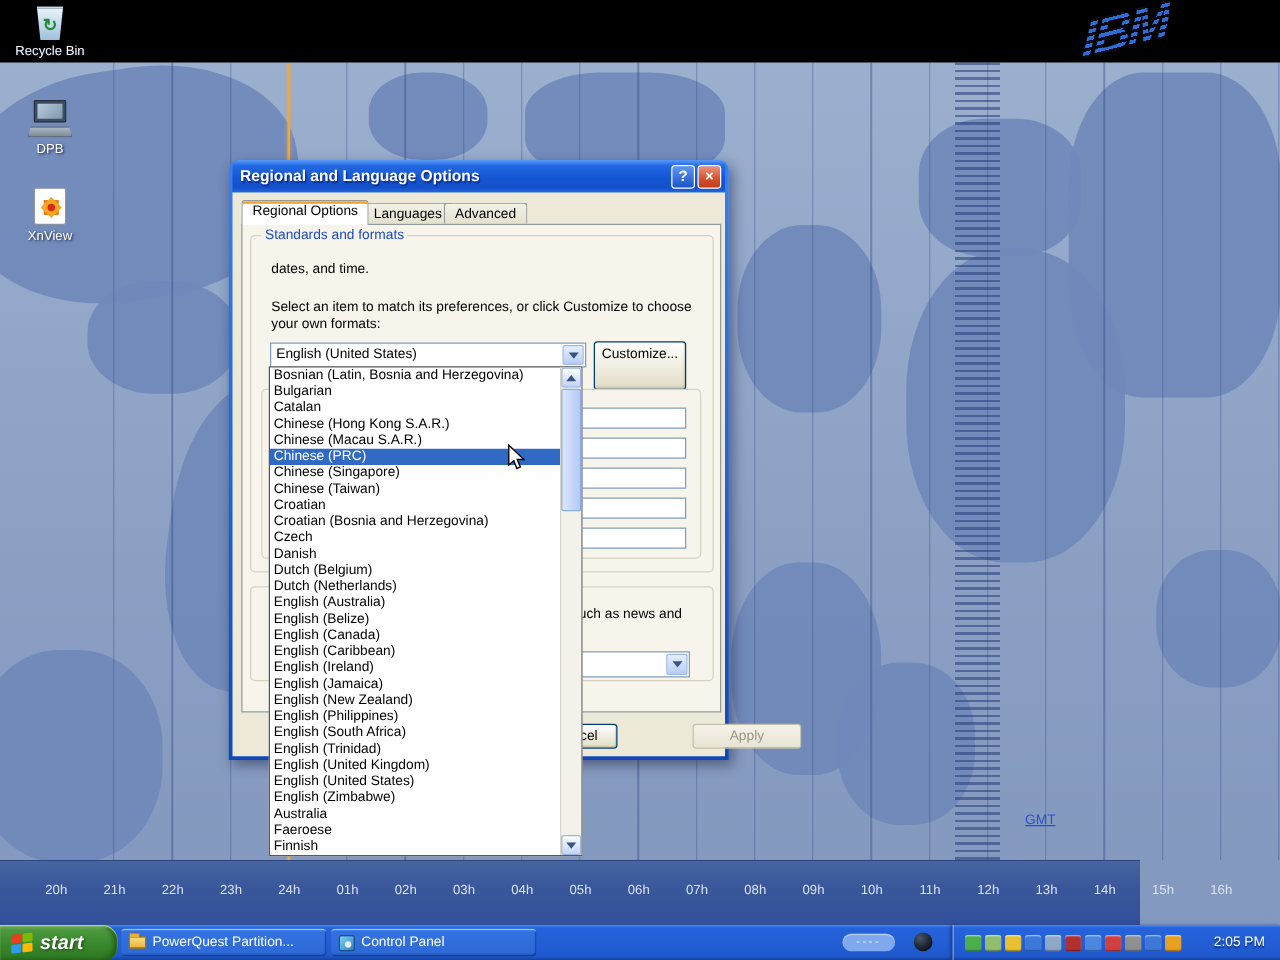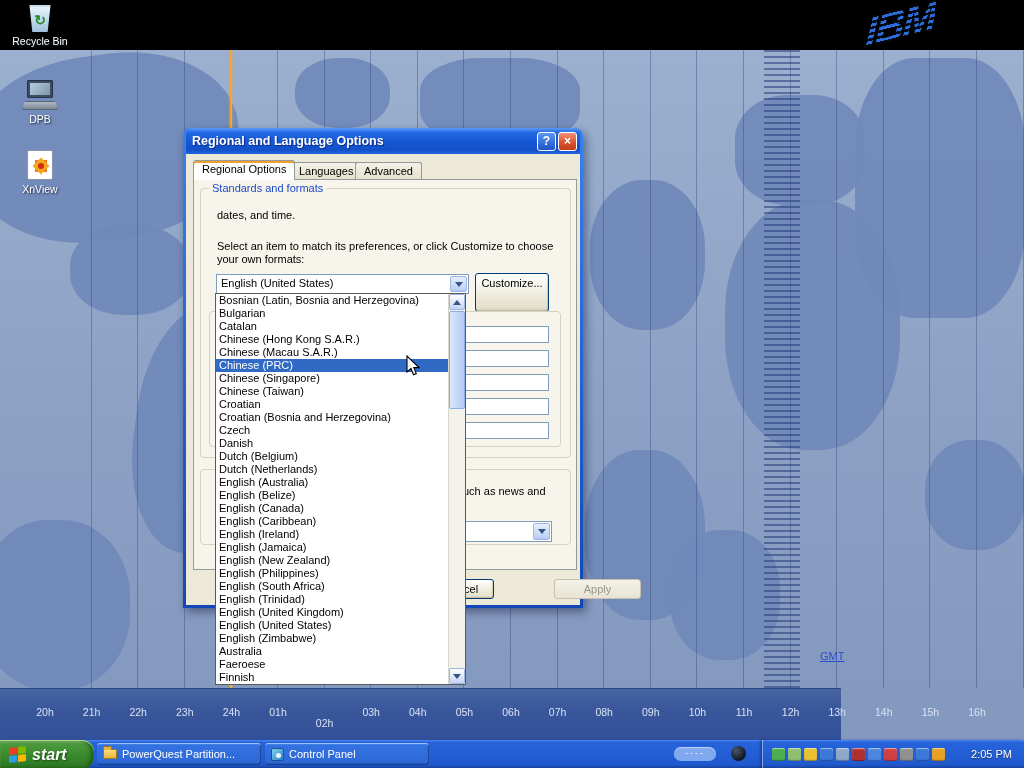--- a/index.html
+++ b/index.html
@@ -26,21 +26,21 @@
   #desktop { position:absolute; left:0; top:50px; width:1024px; height:690px;
      background:linear-gradient(180deg,#9BAFCE 0%,#8CA0C4 55%,#8398BE 100%); overflow:hidden; }
   .map-shape { position:absolute; background:#7089BA; opacity:.92; border-radius:45%; }
   #tz-lines { position:absolute; left:0; top:0; width:1024px; height:638px;
      background:repeating-linear-gradient(to right, rgba(55,75,135,0) 0px, rgba(55,75,135,0) 45.6px, rgba(48,68,128,.40) 45.6px, rgba(48,68,128,.40) 46.6px);
      background-position:45px 0; }
   #hatch-band { position:absolute; left:764px; top:0; width:36px; height:638px;
      background:repeating-linear-gradient(180deg, rgba(36,58,120,.55) 0 2px, rgba(140,160,200,0) 2px 6px); }
   #date-line { position:absolute; left:230px; top:0; width:2px; height:690px; background:#F0A838; box-shadow:0 0 3px rgba(240,168,56,.8); }
   #gmt-label { position:absolute; left:820px; top:600px; font-size:11px; color:#2B4FD0; text-decoration:underline; }
-  #tz-strip { position:absolute; left:0; top:638px; width:841px; height:52px;
+  #tz-strip { position:absolute; left:0; top:638px; width:912px; height:52px;
      background:linear-gradient(180deg,#46659F 0%,#3A579B 40%,#32509A 100%); border-top:1px solid #2A4480; }
   .hour-label { position:absolute; top:17px; width:34px; text-align:center; font-size:10.5px; color:#D9E3F5; }
 
   
   #dpb-art { width:36px; height:30px; margin:0 auto; position:relative; }
   #dpb-art .scr { position:absolute; left:5px; top:0; width:26px; height:18px; background:#3C4E62; border:1px solid #26303E; border-radius:1px; }
   #dpb-art .scr i { position:absolute; left:2px; top:2px; right:2px; bottom:2px; background:linear-gradient(135deg,#B8CCDE,#7E96AC); display:block; }
   #dpb-art .base { position:absolute; left:0; bottom:0; width:36px; height:9px; background:linear-gradient(#AEB9C4,#7E8A96); border:1px solid #58languag66; border:1px solid #5A6874; border-radius:2px; clip-path:polygon(8% 0,92% 0,100% 100%,0 100%); }
   
   .xn-art { width:26px; height:30px; margin:0 auto; background:#fff; border:1px solid #8A94A4; border-radius:2px; position:relative; }
@@ -176,21 +176,21 @@
     <div id="hatch-band"></div>
     <div id="date-line"></div>
     <div id="gmt-label">GMT</div>
     <div id="tz-strip">
         <span class="hour-label" style="left: 28px;">20h</span>
         <span class="hour-label" style="left: 74.6px;">21h</span>
         <span class="hour-label" style="left: 121.2px;">22h</span>
         <span class="hour-label" style="left: 167.8px;">23h</span>
         <span class="hour-label" style="left: 214.4px;">24h</span>
         <span class="hour-label" style="left: 261px;">01h</span>
-        <span class="hour-label" style="left: 307.6px; margin-top: 11px;">02h</span>
+        <span class="hour-label" style="left: 307.6px;">02h</span>
         <span class="hour-label" style="left: 354.2px;">03h</span>
         <span class="hour-label" style="left: 400.8px;">04h</span>
         <span class="hour-label" style="left: 447.4px;">05h</span>
         <span class="hour-label" style="left: 494px;">06h</span>
         <span class="hour-label" style="left: 540.6px;">07h</span>
         <span class="hour-label" style="left: 587.2px;">08h</span>
         <span class="hour-label" style="left: 633.8px;">09h</span>
         <span class="hour-label" style="left: 680.4px;">10h</span>
         <span class="hour-label" style="left: 727px;">11h</span>
         <span class="hour-label" style="left: 773.6px;">12h</span>

